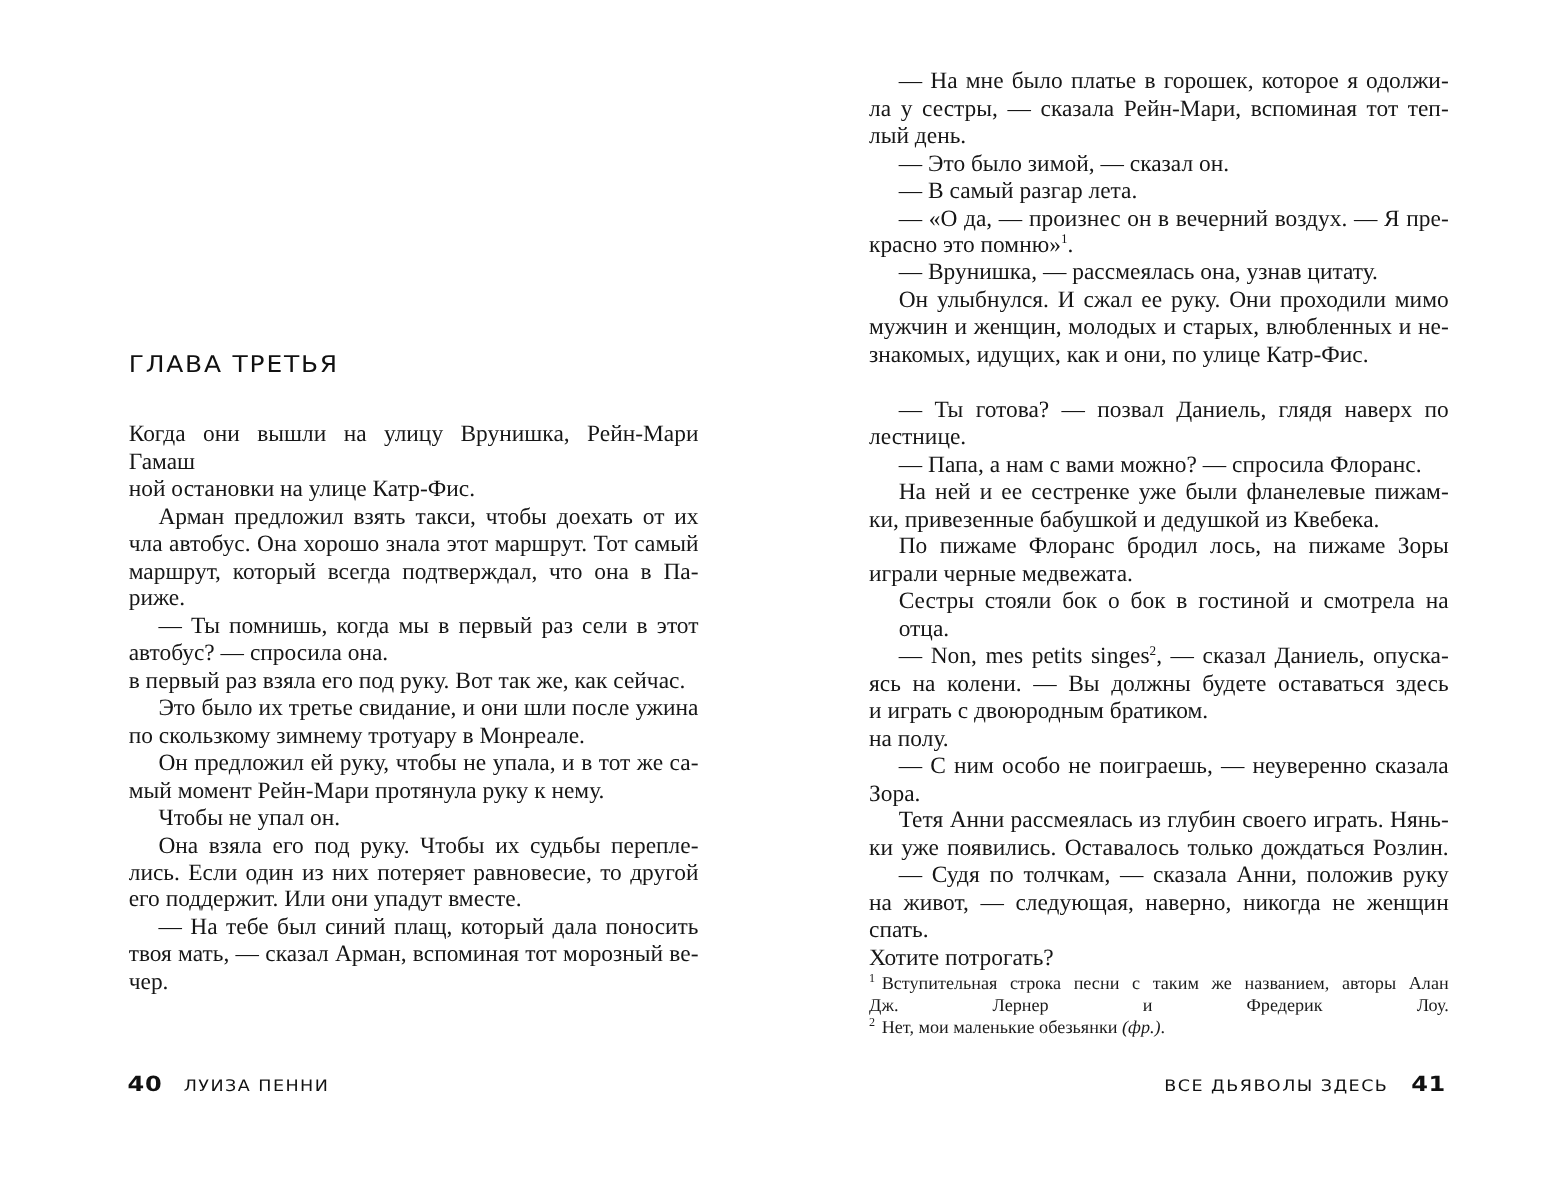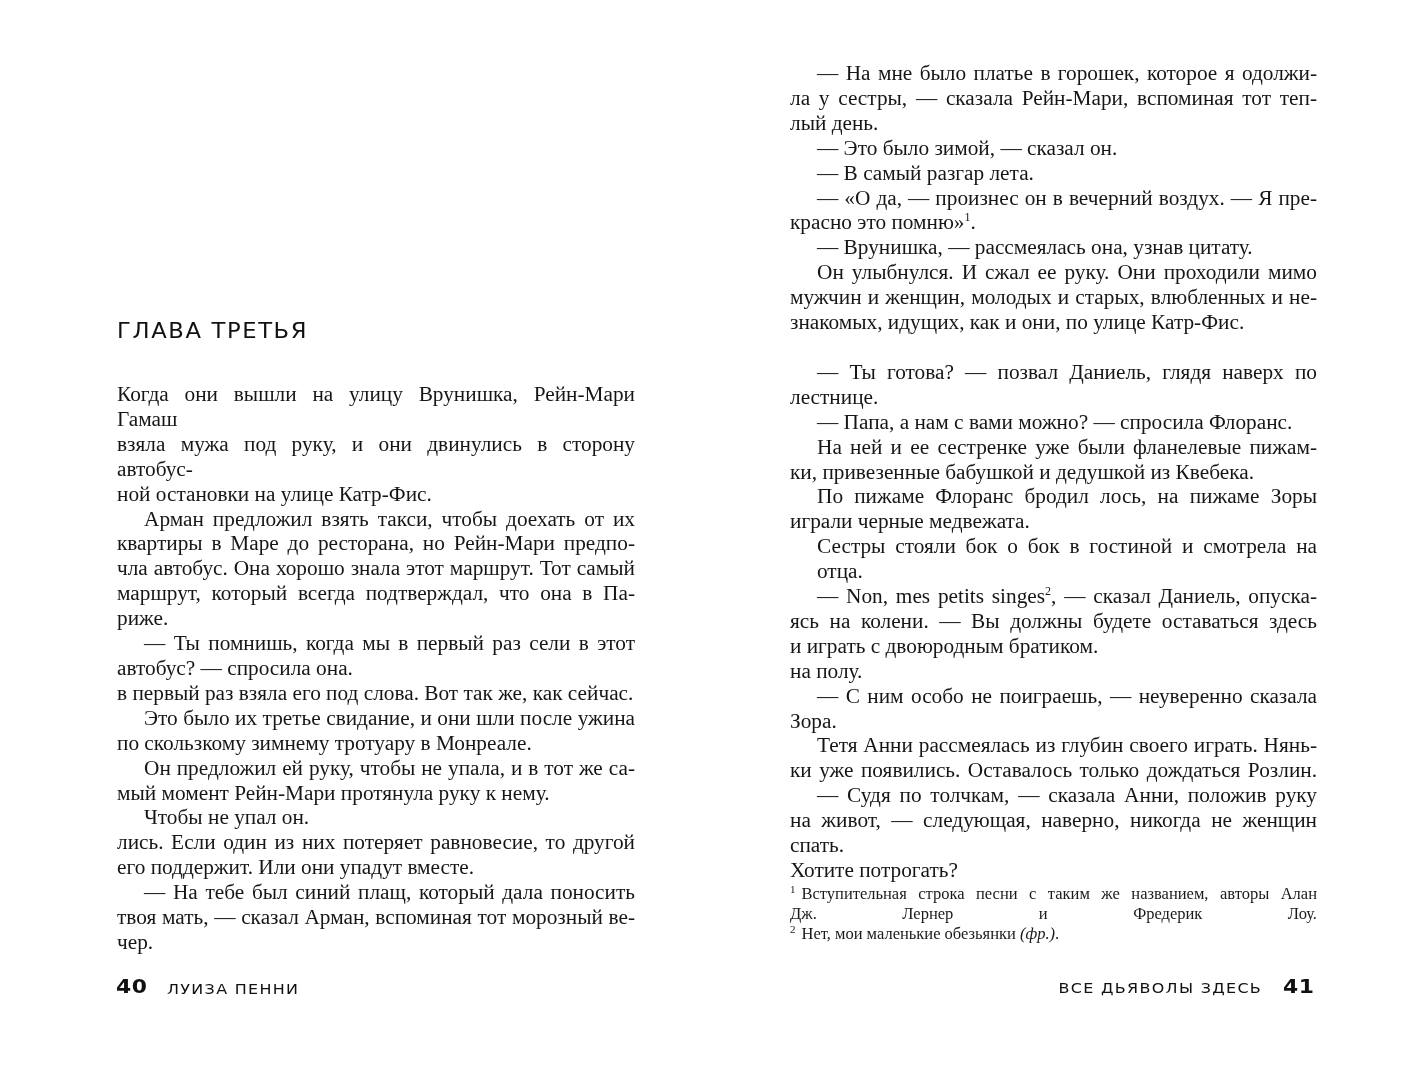--- a/index.html
+++ b/index.html
@@ -104,21 +104,21 @@
     }
 
     .running-footer {
       position: absolute;
       top: 975px;
       display: flex;
       align-items: baseline;
       font-family: "DejaVu Sans", sans-serif;
       color: #111;
     }
-    .page-left .running-footer { left: 116px; align-items: flex-end; }
+    .page-left .running-footer { left: 116px; }
     .page-right .running-footer { right: 94px; }
     .folio {
       font-family: "DejaVu Sans", sans-serif;
       font-weight: bold;
       font-size: 19px;
       letter-spacing: 0.5px;
       transform: scaleX(1.15);
       display: inline-block;
     }
     .page-left .folio { transform-origin: left center; margin-right: 24px; }
@@ -136,35 +136,34 @@
 </head>
 <body>
 
 <div class="spread">
 
   <div class="page page-left">
     <h2 class="chapter-title">ГЛАВА ТРЕТЬЯ</h2>
 
     <div class="text-block" id="left-body">
         <span class="line"><span>Когда они вышли на улицу Врунишка, Рейн-Мари Гамаш</span></span>
-        <span class="line"><span>взяла мужа под руку, и они двинулись в сторону автобус-</span></span>
         <span class="line last"><span>ной остановки на улице Катр-Фис.</span></span>
         <span class="line indent"><span>Арман предложил взять такси, чтобы доехать от их</span></span>
-        <span class="line"><span>квартиры в Маре до ресторана, но Рейн-Мари предпо-</span></span>
         <span class="line"><span>чла автобус. Она хорошо знала этот маршрут. Тот самый</span></span>
         <span class="line"><span>маршрут, который всегда подтверждал, что она в Па-</span></span>
         <span class="line last"><span>риже.</span></span>
         <span class="line indent"><span>— Ты помнишь, когда мы в первый раз сели в этот</span></span>
         <span class="line last"><span>автобус? — спросила она.</span></span>
-        <span class="line last"><span>в первый раз взяла его под слова. Вот так же, как сейчас.</span></span>
+        <span class="line last"><span>в первый раз взяла его под руку. Вот так же, как сейчас.</span></span>
         <span class="line indent"><span>Это было их третье свидание, и они шли после ужина</span></span>
         <span class="line last"><span>по скользкому зимнему тротуару в Монреале.</span></span>
         <span class="line indent"><span>Он предложил ей руку, чтобы не упала, и в тот же са-</span></span>
         <span class="line last"><span>мый момент Рейн-Мари протянула руку к нему.</span></span>
         <span class="line indent last"><span>Чтобы не упал он.</span></span>
+        <span class="line indent"><span>Она взяла его под руку. Чтобы их судьбы перепле-</span></span>
         <span class="line"><span>лись. Если один из них потеряет равновесие, то другой</span></span>
         <span class="line last"><span>его поддержит. Или они упадут вместе.</span></span>
         <span class="line indent"><span>— На тебе был синий плащ, который дала поносить</span></span>
         <span class="line"><span>твоя мать, — сказал Арман, вспоминая тот морозный ве-</span></span>
         <span class="line last"><span>чер.</span></span>
       </div>
 
     <div class="running-footer">
       <span class="folio">40</span>
       <span class="running-title">ЛУИЗА ПЕННИ</span>

